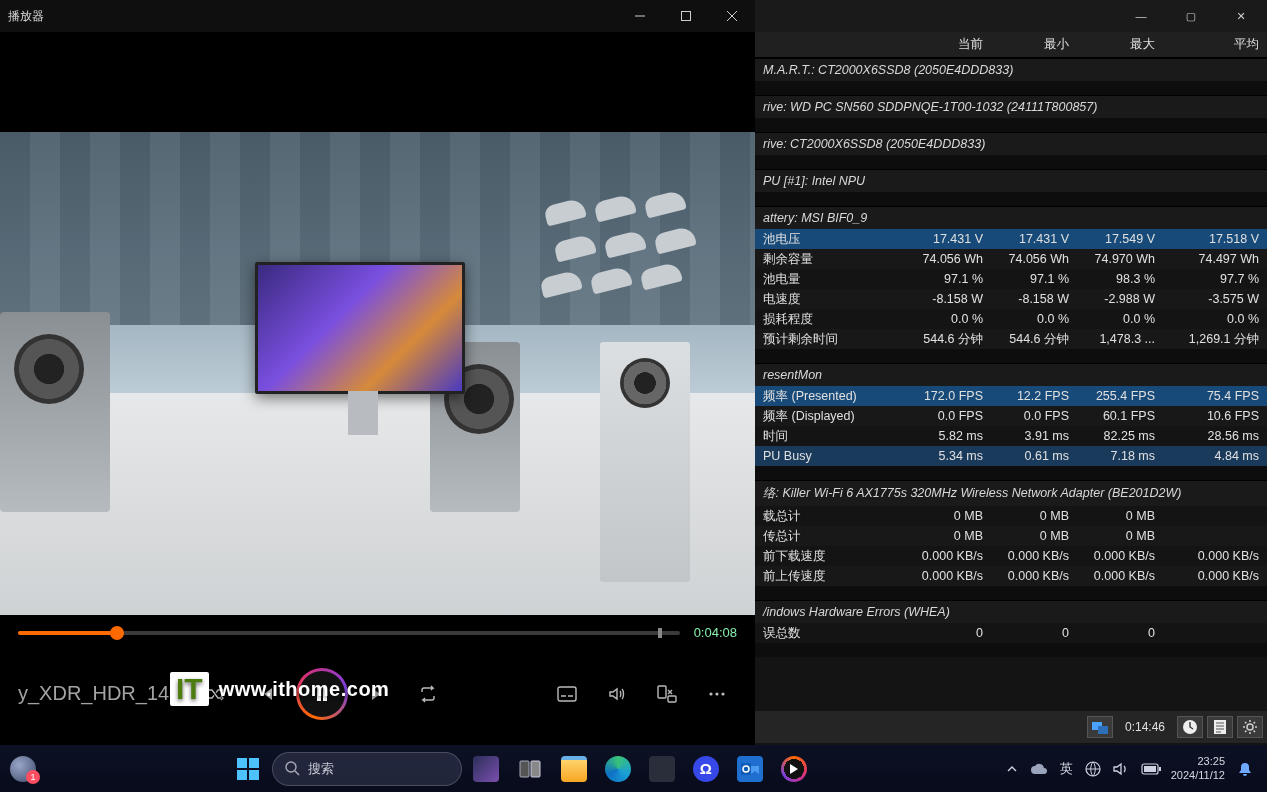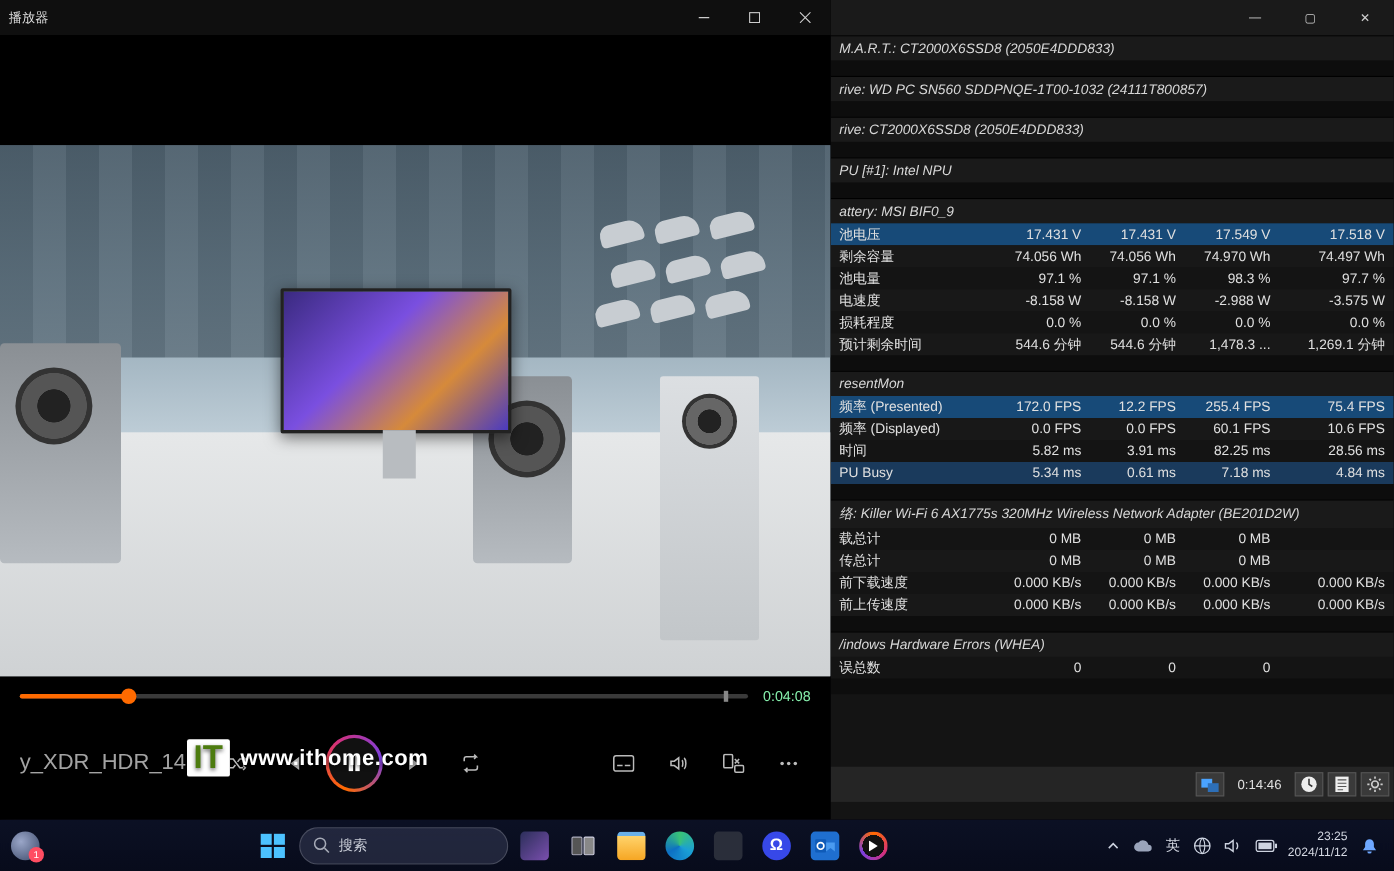--- a/index.html
+++ b/index.html
@@ -12,21 +12,21 @@
 .hwinfo .hdr { display:flex; height:26px; align-items:center; background:#202020; border-bottom:1px solid #000; }
 .hwinfo .hdr .name{flex:1;}
 .hwinfo .hdr .col, .hwinfo .row .col { width:86px; text-align:right; padding-right:8px; white-space:nowrap;}
 .hwinfo .hdr .avg, .hwinfo .row .avg { width:104px;}
 .hwinfo .group { padding:4px 8px; font-style: italic; color:#d8d8d8; background:#1a1a1a; border-top:1px solid #000;}
 .hwinfo .row { display:flex; height:20px; align-items:center; }
 .hwinfo .row:nth-child(odd){background:#181818;}
 .hwinfo .row .name{flex:1; padding-left:8px; white-space:nowrap; overflow:hidden;}
 .hwinfo .row.hl { background:#174a78 !important;}
 .hwinfo .row.hl2 { background:#1a3a5c !important;}
-.hwinfo .statusbar{position:absolute;bottom:16px;left:0;right:0;height:26px;background:#252525;display:flex;align-items:center;justify-content:flex-end;gap:4px;padding:16px 4px;font-size:12px;}
+.hwinfo .statusbar{position:absolute;bottom:2px;left:0;right:0;height:26px;background:#252525;display:flex;align-items:center;justify-content:flex-end;gap:4px;padding:16px 4px;font-size:12px;}
 .hwinfo .statusbar .sicon{width:26px;height:22px;background:#3a3a3a;border:1px solid #555;display:flex;align-items:center;justify-content:center;font-size:13px;}
 .hwinfo .statusbar .stime{padding:0 8px;}
 .hwinfo .gap{height:14px;background:#0d0d0d;}
 .hwinfo .scroll{overflow-y:auto;height:calc(100% - 32px - 26px - 26px);}
 
 
 .player { position:absolute; left:0; top:0; width:755px; height:745px; background:#000; display:flex; flex-direction:column;}
 .player .titlebar{height:32px;background:#0f0f0f;display:flex;align-items:center;color:#ddd;font-size:12px;}
 .player .titlebar .title{padding-left:8px;flex:1;}
 .player .titlebar .wbtn{width:46px;height:32px;display:flex;align-items:center;justify-content:center;color:#ccc;}
@@ -93,20 +93,27 @@
 </style>
 </head>
 <body>
 
 <div class="hwinfo">
   <div class="titlebar">
     <span>—</span>
     <span>▢</span>
     <span>✕</span>
   </div>
+  <div class="hdr">
+    <div class="name"></div>
+    <div class="col">当前</div>
+    <div class="col">最小</div>
+    <div class="col">最大</div>
+    <div class="col avg">平均</div>
+  </div>
   <div class="scroll" id="hw-scroll">
       <div class="group">M.A.R.T.: CT2000X6SSD8 (2050E4DDD833)</div>
       <div class="gap"></div>
       <div class="group">rive: WD PC SN560 SDDPNQE-1T00-1032 (24111T800857)</div>
       <div class="gap"></div>
       <div class="group">rive: CT2000X6SSD8 (2050E4DDD833)</div>
       <div class="gap"></div>
       <div class="group">PU [#1]: Intel NPU</div>
       <div class="gap"></div>
       <div class="group">attery: MSI BIF0_9</div>

